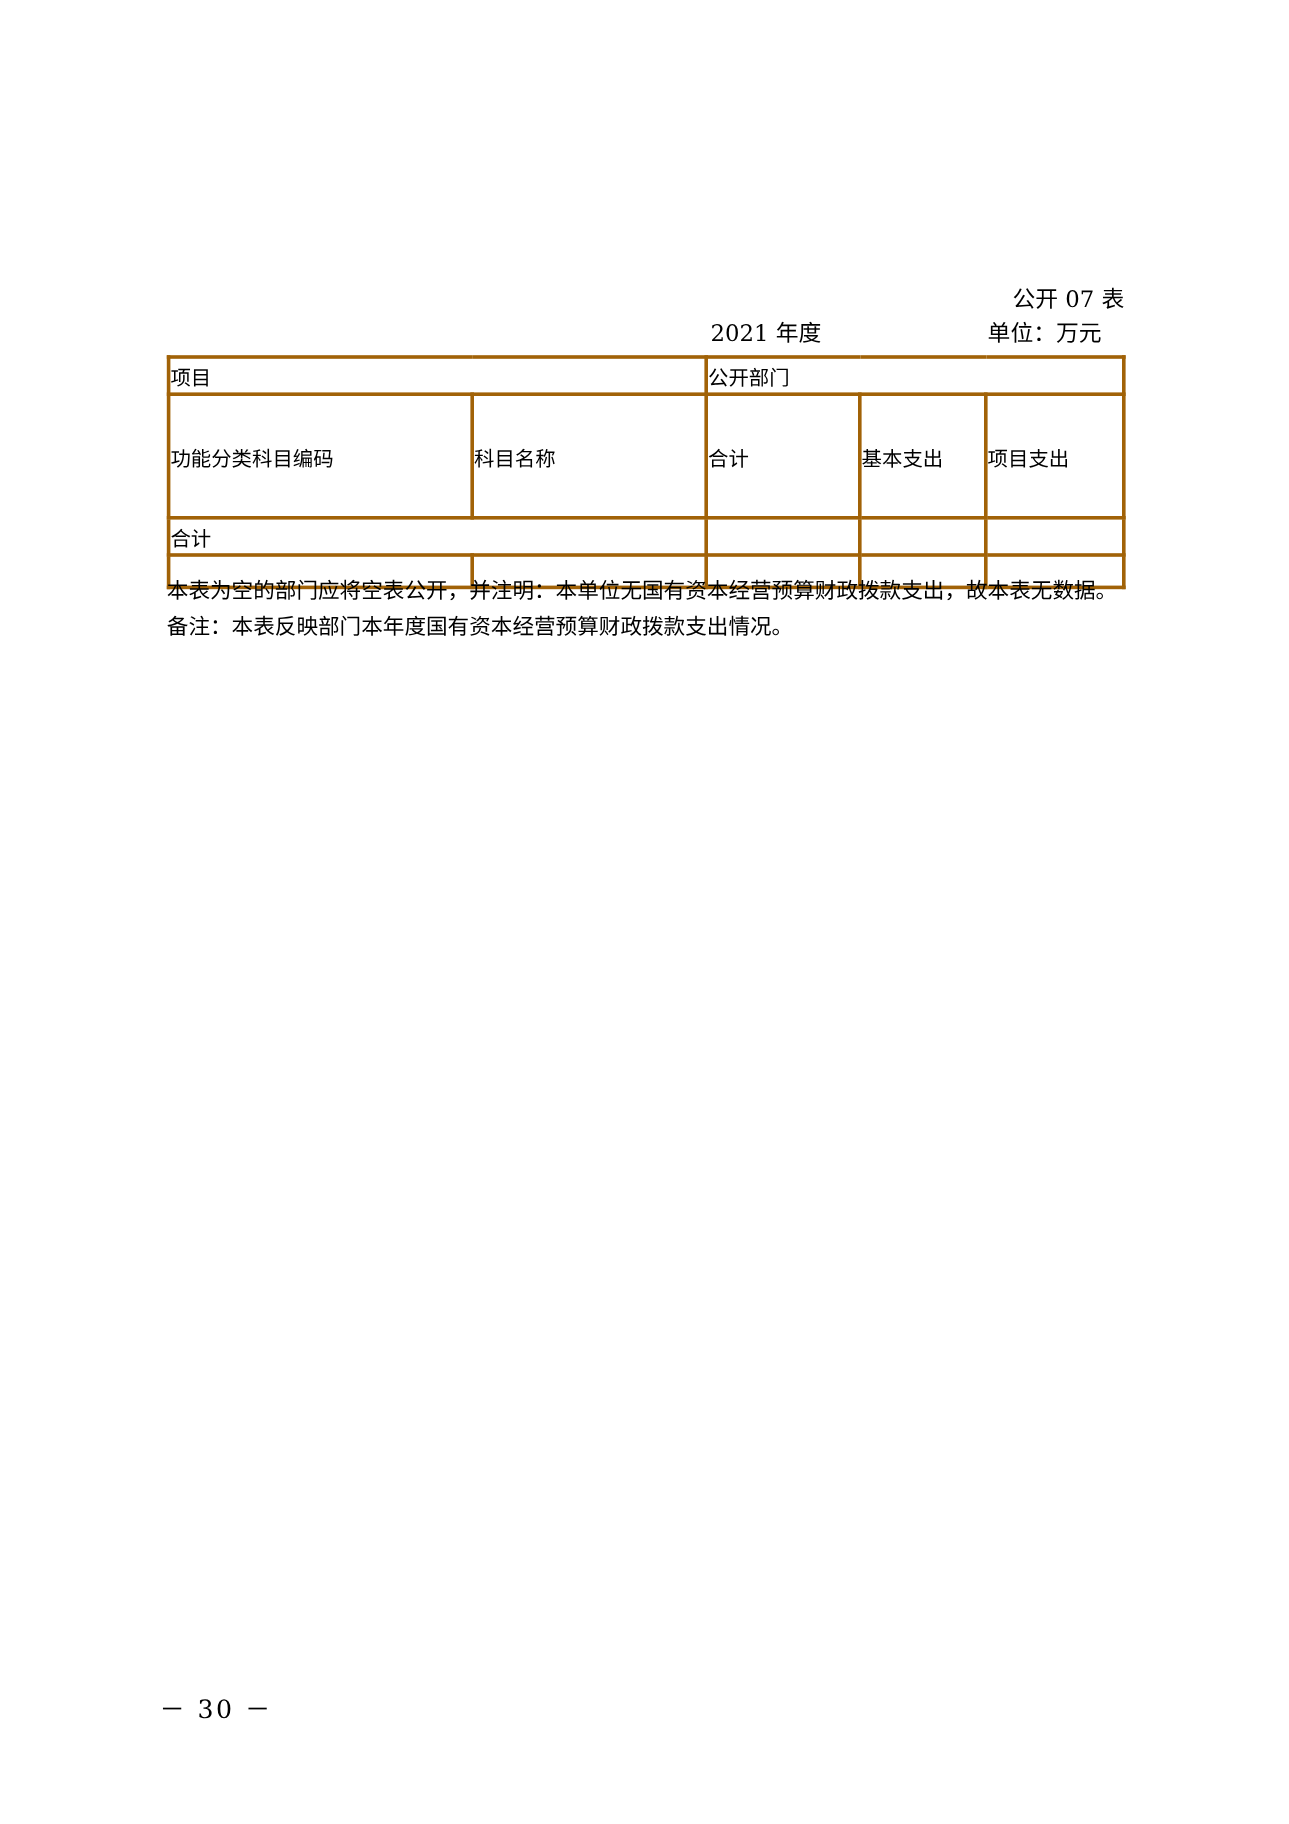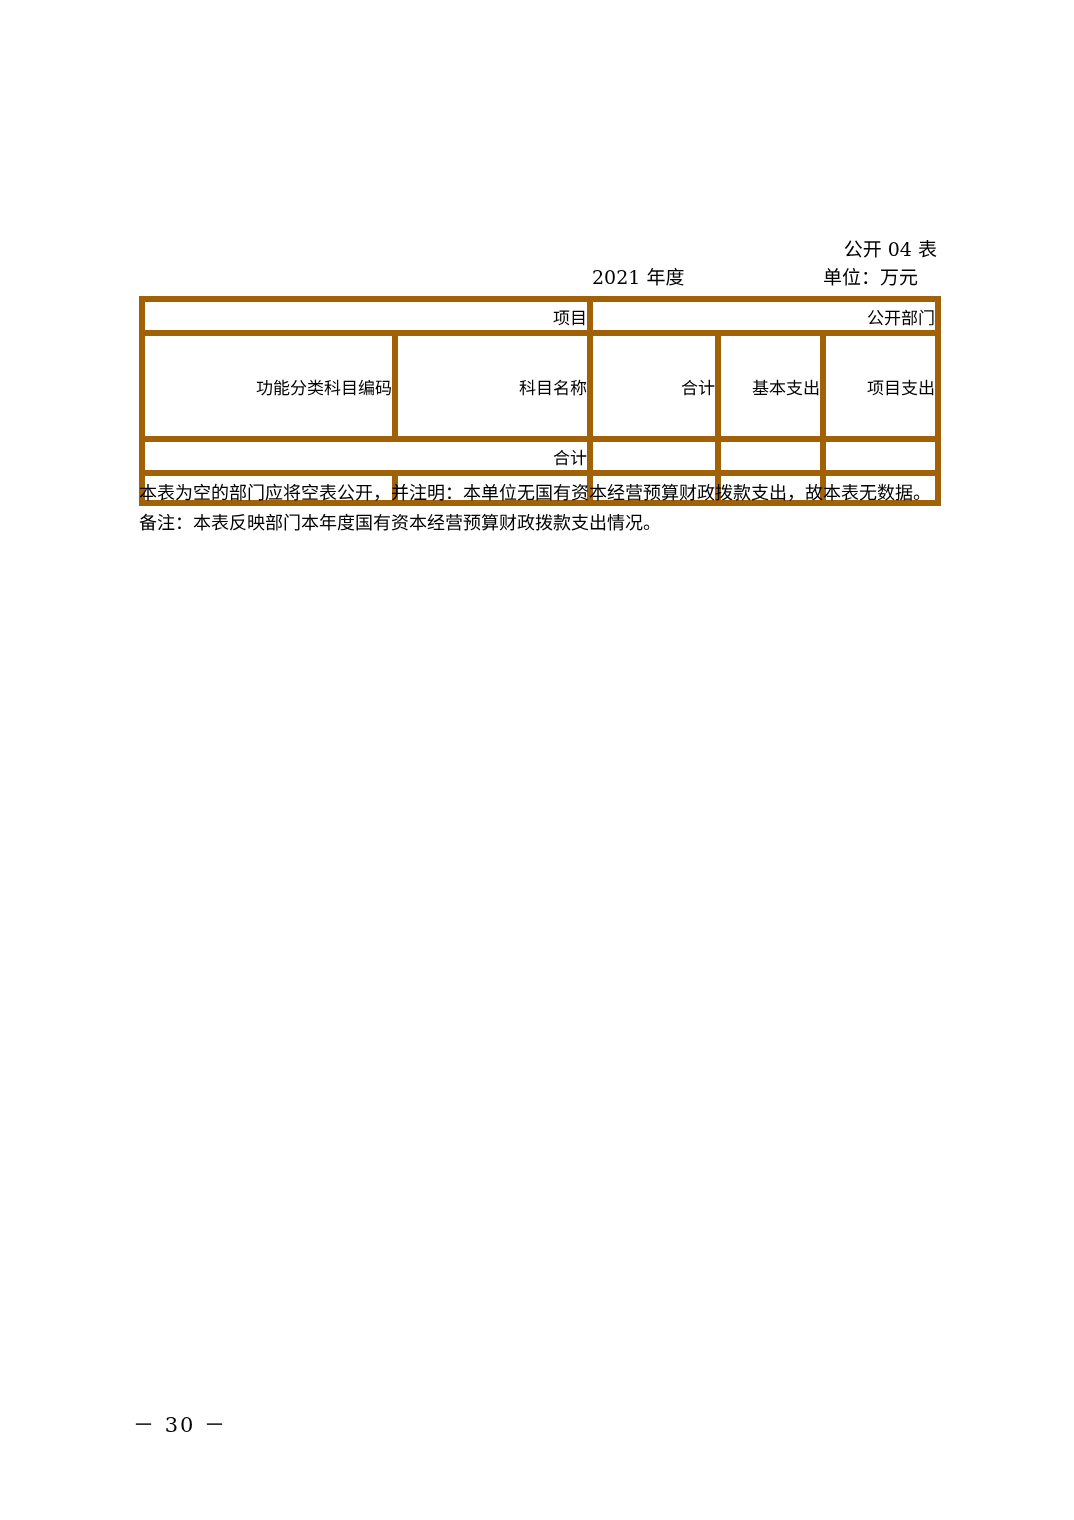--- a/index.html
+++ b/index.html
@@ -64,22 +64,22 @@
   }
   table.main {
     position: absolute;
     left: 139px;
     top: 296px;
     width: 796px;
     border-collapse: collapse;
     table-layout: fixed;
   }
   table.main td {
-    border: 6px solid #a16207;
-    text-align: right;
+    border: 3px solid #a16207;
+    text-align: left;
     vertical-align: middle;
     font-size: 17px;
     font-family: "DejaVu Serif", "Liberation Serif", serif;
     padding: 0;
   }
   .r1 td { height: 28px; }
   .r2 td { height: 100px; }
   .r3 td { height: 28px; }
   .r4 td { height: 24px; }
   .notes {
@@ -100,21 +100,21 @@
     letter-spacing: 2px;
     font-family: "DejaVu Serif", "Liberation Serif", serif;
   }
 </style>
 </head>
 <body>
 
 <div class="page">
 
 
-  <div class="sheet-no">公开 04 表</div>
+  <div class="sheet-no">公开 07 表</div>
 
   <div class="meta-row">
     <span class="meta-year">2021 年度</span>
     <span class="meta-unit">单位：万元</span>
   </div>
 
   <table class="main">
     <colgroup>
       <col style="width:253px">
       <col style="width:195px">

